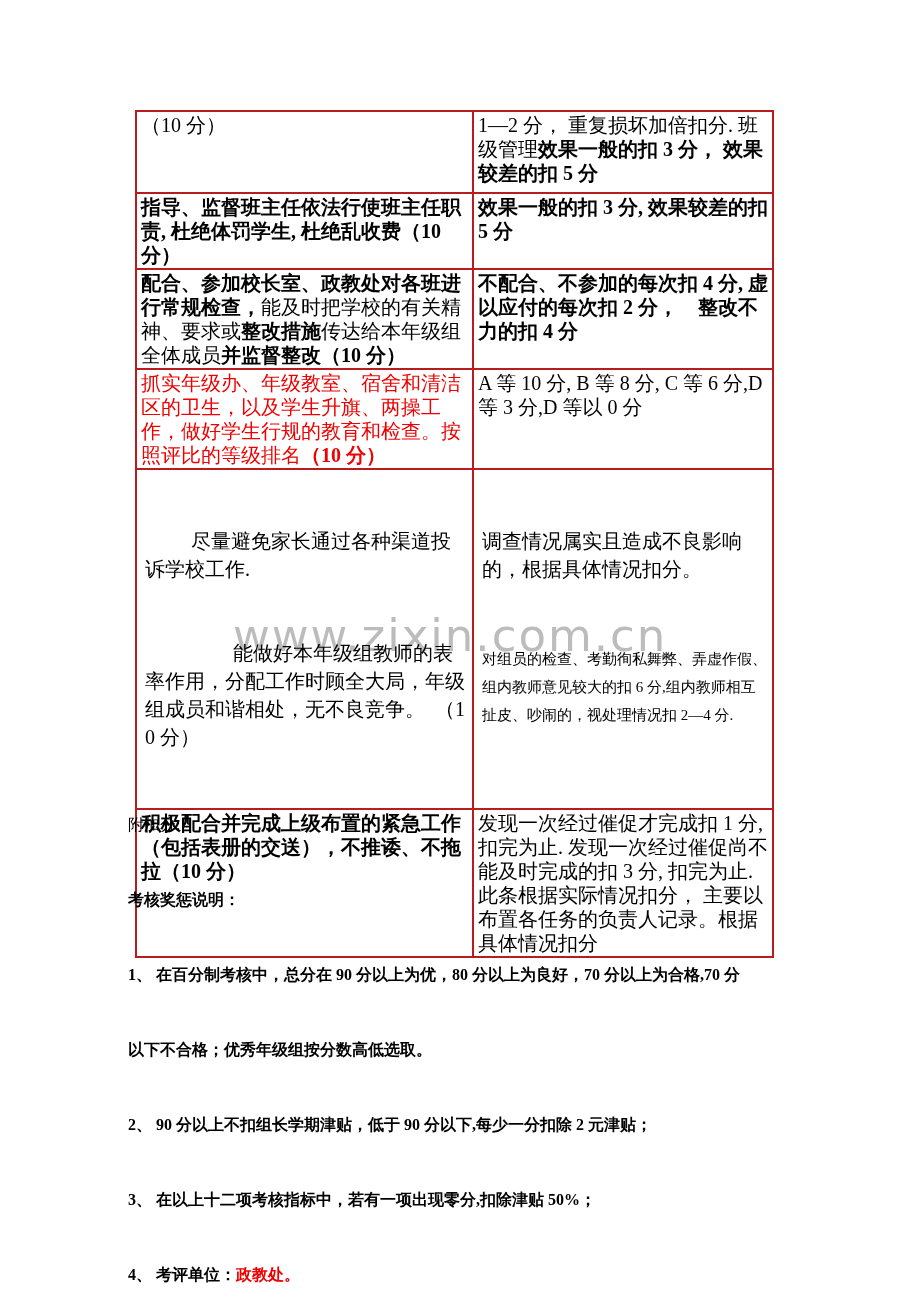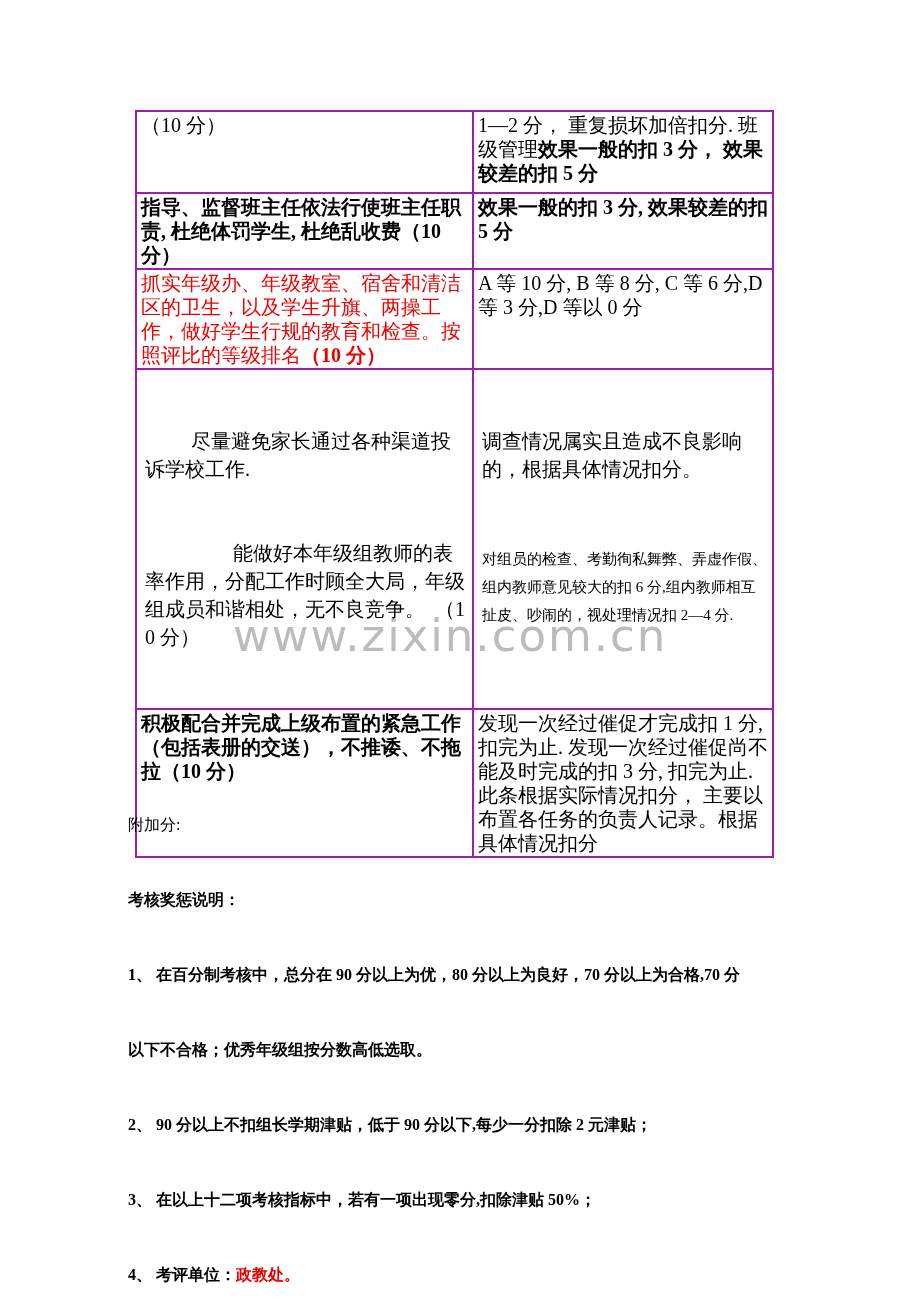--- a/index.html
+++ b/index.html
@@ -30,21 +30,21 @@
     position: absolute;
     left: 135px;
     top: 110px;
     width: 637px;
     border-collapse: collapse;
     table-layout: fixed;
     z-index: 1;
     background: transparent;
   }
   table.assess td {
-    border: 2px solid #a21caf;
+    border: 2px solid #b91c1c;
     vertical-align: top;
     padding: 1px 2px 1px 4px;
     font-size: 20px;
     line-height: 24px;
     color: #000000;
     white-space: pre-wrap;
     word-break: break-all;
     background: transparent;
   }
   tr.r0 td { height: 78px; }
@@ -93,20 +93,24 @@
     </colgroup>
     <tbody>
       <tr class="r0">
         <td><span>（10 分）</span></td>
         <td><span>1—2 分， 重复损坏加倍扣分. 班级管理</span><span class="b">效果一般的扣 3 分， 效果较差的扣 5 分</span></td>
       </tr>
       <tr class="r1">
         <td><span class="b">指导、监督班主任依法行使班主任职责, 杜绝体罚学生, 杜绝乱收费（10 分）</span></td>
         <td><span class="b">效果一般的扣 3 分, 效果较差的扣 5 分</span></td>
       </tr>
+      <tr class="r3">
+        <td><span class="b">配合、参加校长室、政教处对各班进行常规检查，</span><span>能及时把学校的有关精神、要求或</span><span class="b">整改措施</span><span>传达给本年级组全体成员</span><span class="b">并监督整改（10 分）</span></td>
+        <td><span class="b">不配合、不参加的每次扣 4 分, 虚以应付的每次扣 2 分，    整改不力的扣 4 分</span></td>
+      </tr>
       <tr class="r4">
         <td><span class="red">抓实年级办、年级教室、宿舍和清洁区的卫生，以及学生升旗、两操工作，做好学生行规的教育和检查。按照评比的等级排名</span><span class="red b">（10 分）</span></td>
         <td><span>A 等 10 分, B 等 8 分, C 等 6 分,D 等 3 分,D 等以 0 分</span></td>
       </tr>
       <tr class="r5">
         <td>
           <p class="ind1">尽量避免家长通过各种渠道投诉学校工作.</p>
           <p class="ind2">能做好本年级组教师的表率作用，分配工作时顾全大局，年级组成员和谐相处，无不良竞争。  （10 分）</p>
         </td>
         <td>

